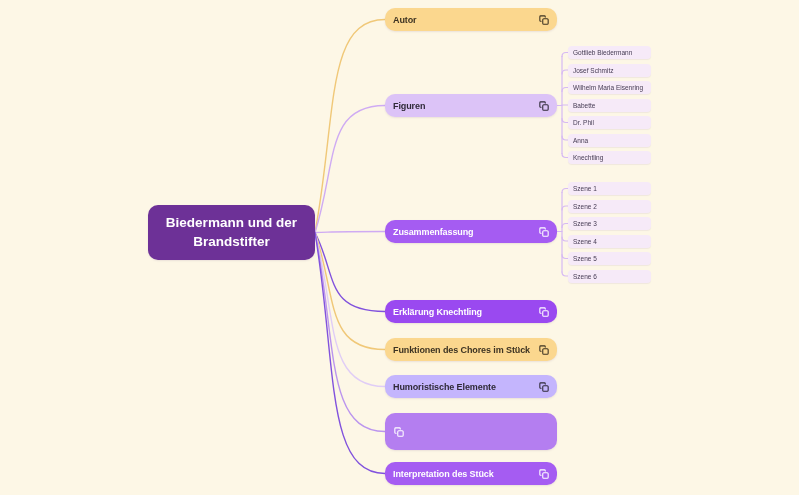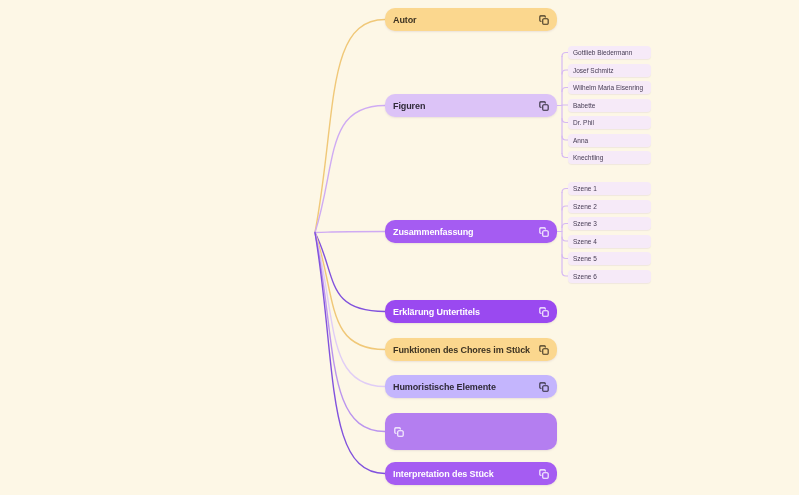--- a/index.html
+++ b/index.html
@@ -45,20 +45,23 @@
       <path d="M 562 227.5 Q 562 223.5, 566 223.5 L 568 223.5" stroke="#d6b9f3" fill="none" stroke-width="1.2" stroke-linecap="round"></path>
       <path d="M 562 237 Q 562 241, 566 241 L 568 241" stroke="#d6b9f3" fill="none" stroke-width="1.2" stroke-linecap="round"></path>
       <path d="M 562 254.5 Q 562 258.5, 566 258.5 L 568 258.5" stroke="#d6b9f3" fill="none" stroke-width="1.2" stroke-linecap="round"></path>
       <path d="M 562 272 Q 562 276, 566 276 L 568 276" stroke="#d6b9f3" fill="none" stroke-width="1.2" stroke-linecap="round"></path>
       <path d="M 315 232.5 C 337 275.95, 325 311.5, 385 311.5" stroke="#8152dd" fill="none" stroke-width="1.4" stroke-linecap="round"></path>
       <path d="M 315 232.5 C 337 296.85, 325 349.5, 385 349.5" stroke="#f0c878" fill="none" stroke-width="1.4" stroke-linecap="round"></path>
       <path d="M 315 232.5 C 337 317.2, 325 386.5, 385 386.5" stroke="#e0cdf6" fill="none" stroke-width="1.4" stroke-linecap="round"></path>
       <path d="M 315 232.5 C 337 341.95, 325 431.5, 385 431.5" stroke="#bb95ee" fill="none" stroke-width="1.4" stroke-linecap="round"></path>
       <path d="M 315 232.5 C 337 365.05, 325 473.5, 385 473.5" stroke="#8152dd" fill="none" stroke-width="1.4" stroke-linecap="round"></path>
     </svg>
+  <div class="node root-node" id="rootNode" style="background: rgb(109, 49, 151); color: rgb(255, 255, 255);">
+    <span class="lbl">Biedermann und der Brandstifter</span>
+  </div>
   <div id="nodes">
       <div class="node main" style="top: 8px; height: 23px; background: rgb(251, 215, 142); color: rgb(61, 51, 34);">
         <span class="lbl">Autor</span>
         <button class="copy-btn">
           <svg viewBox="0 0 24 24" fill="none" stroke="currentColor" stroke-width="2.6" stroke-linecap="round" stroke-linejoin="round">
             <rect x="9" y="9" width="13" height="13" rx="2.5"></rect>
             <path d="M5 15H4a2 2 0 0 1-2-2V4a2 2 0 0 1 2-2h9a2 2 0 0 1 2 2v1"></path>
           </svg>
         </button>
       </div>
@@ -113,21 +116,21 @@
       <div class="node child" style="top: 234.5px; background: rgb(246, 234, 248); color: rgb(68, 58, 82);">
         <span>Szene 4</span>
       </div>
       <div class="node child" style="top: 252px; background: rgb(246, 234, 248); color: rgb(68, 58, 82);">
         <span>Szene 5</span>
       </div>
       <div class="node child" style="top: 269.5px; background: rgb(246, 234, 248); color: rgb(68, 58, 82);">
         <span>Szene 6</span>
       </div>
       <div class="node main" style="top: 300px; height: 23px; background: rgb(154, 73, 240); color: rgb(255, 255, 255);">
-        <span class="lbl">Erklärung Untertitels</span>
+        <span class="lbl">Erklärung Knechtling</span>
         <button class="copy-btn">
           <svg viewBox="0 0 24 24" fill="none" stroke="currentColor" stroke-width="2.6" stroke-linecap="round" stroke-linejoin="round">
             <rect x="9" y="9" width="13" height="13" rx="2.5"></rect>
             <path d="M5 15H4a2 2 0 0 1-2-2V4a2 2 0 0 1 2-2h9a2 2 0 0 1 2 2v1"></path>
           </svg>
         </button>
       </div>
       <div class="node main" style="top: 338px; height: 23px; background: rgb(251, 215, 142); color: rgb(61, 51, 34); justify-content: space-between;">
         <span class="lbl">Funktionen des Chores im Stück</span>
         <button class="copy-btn">

